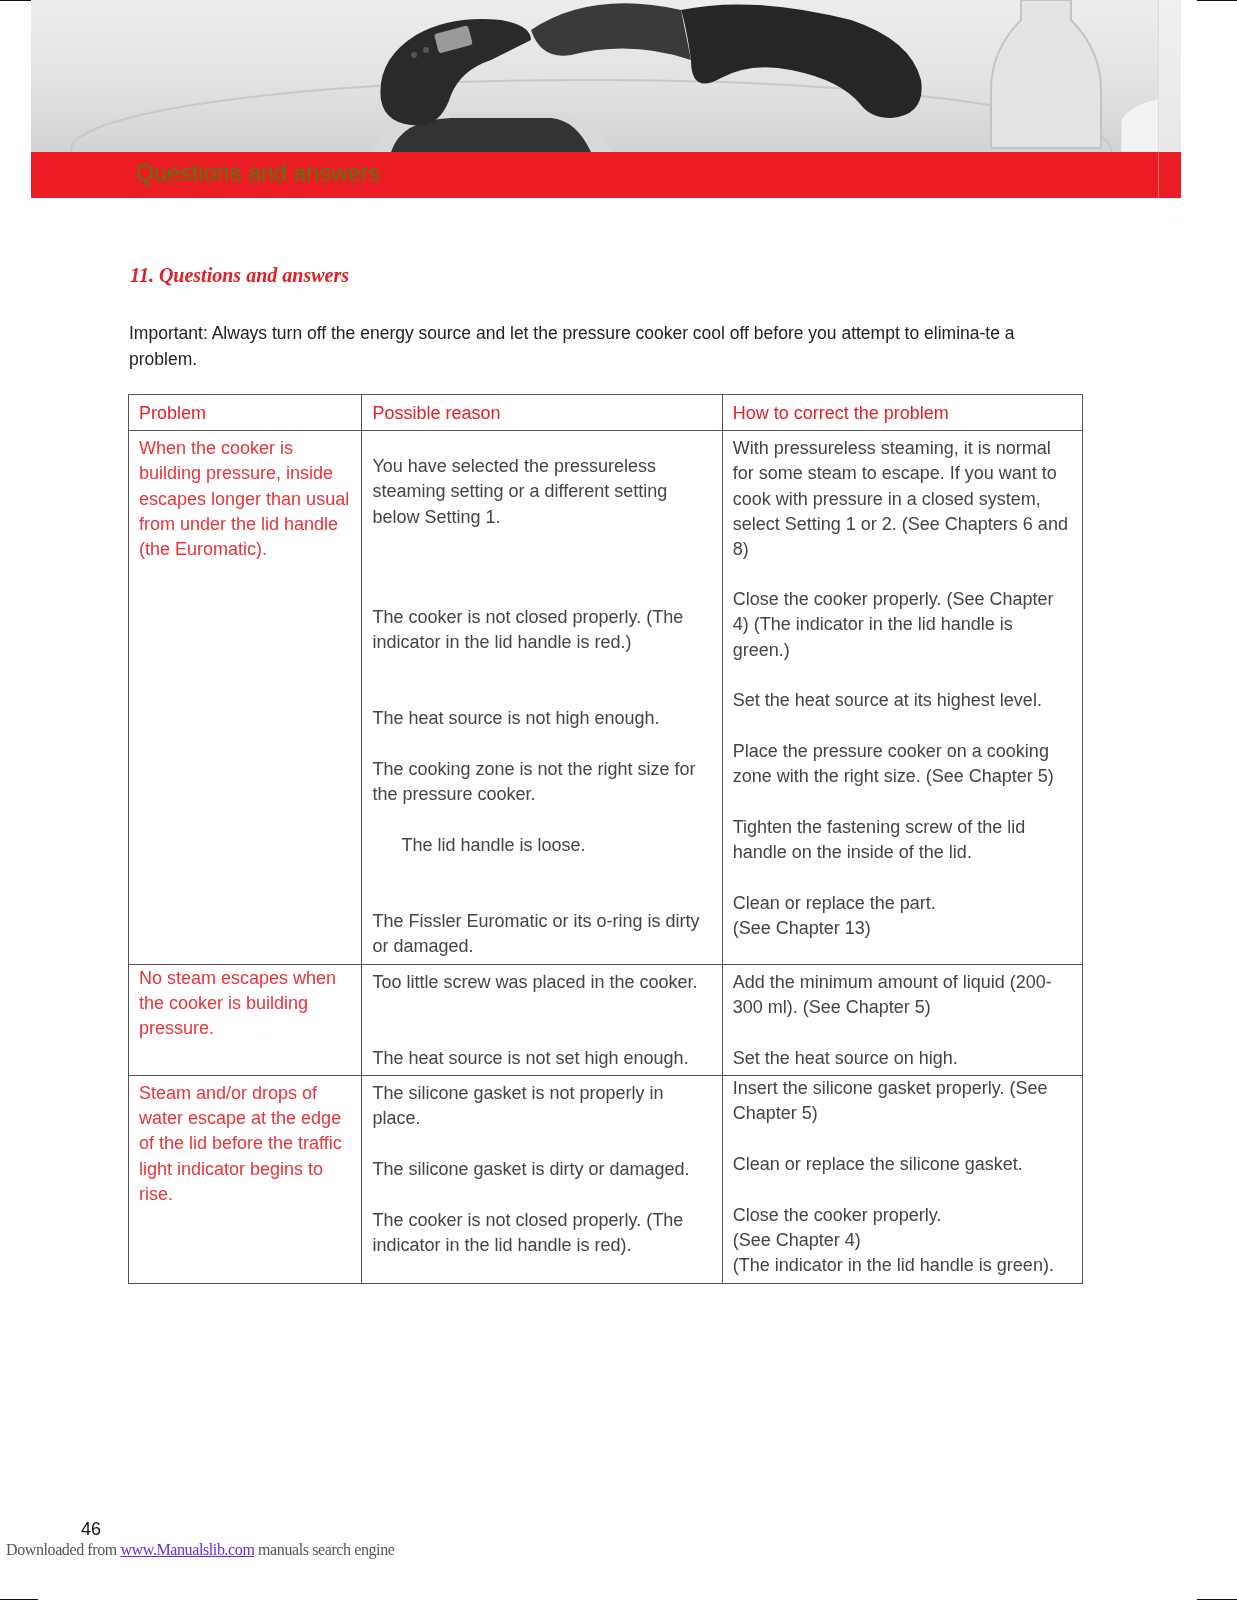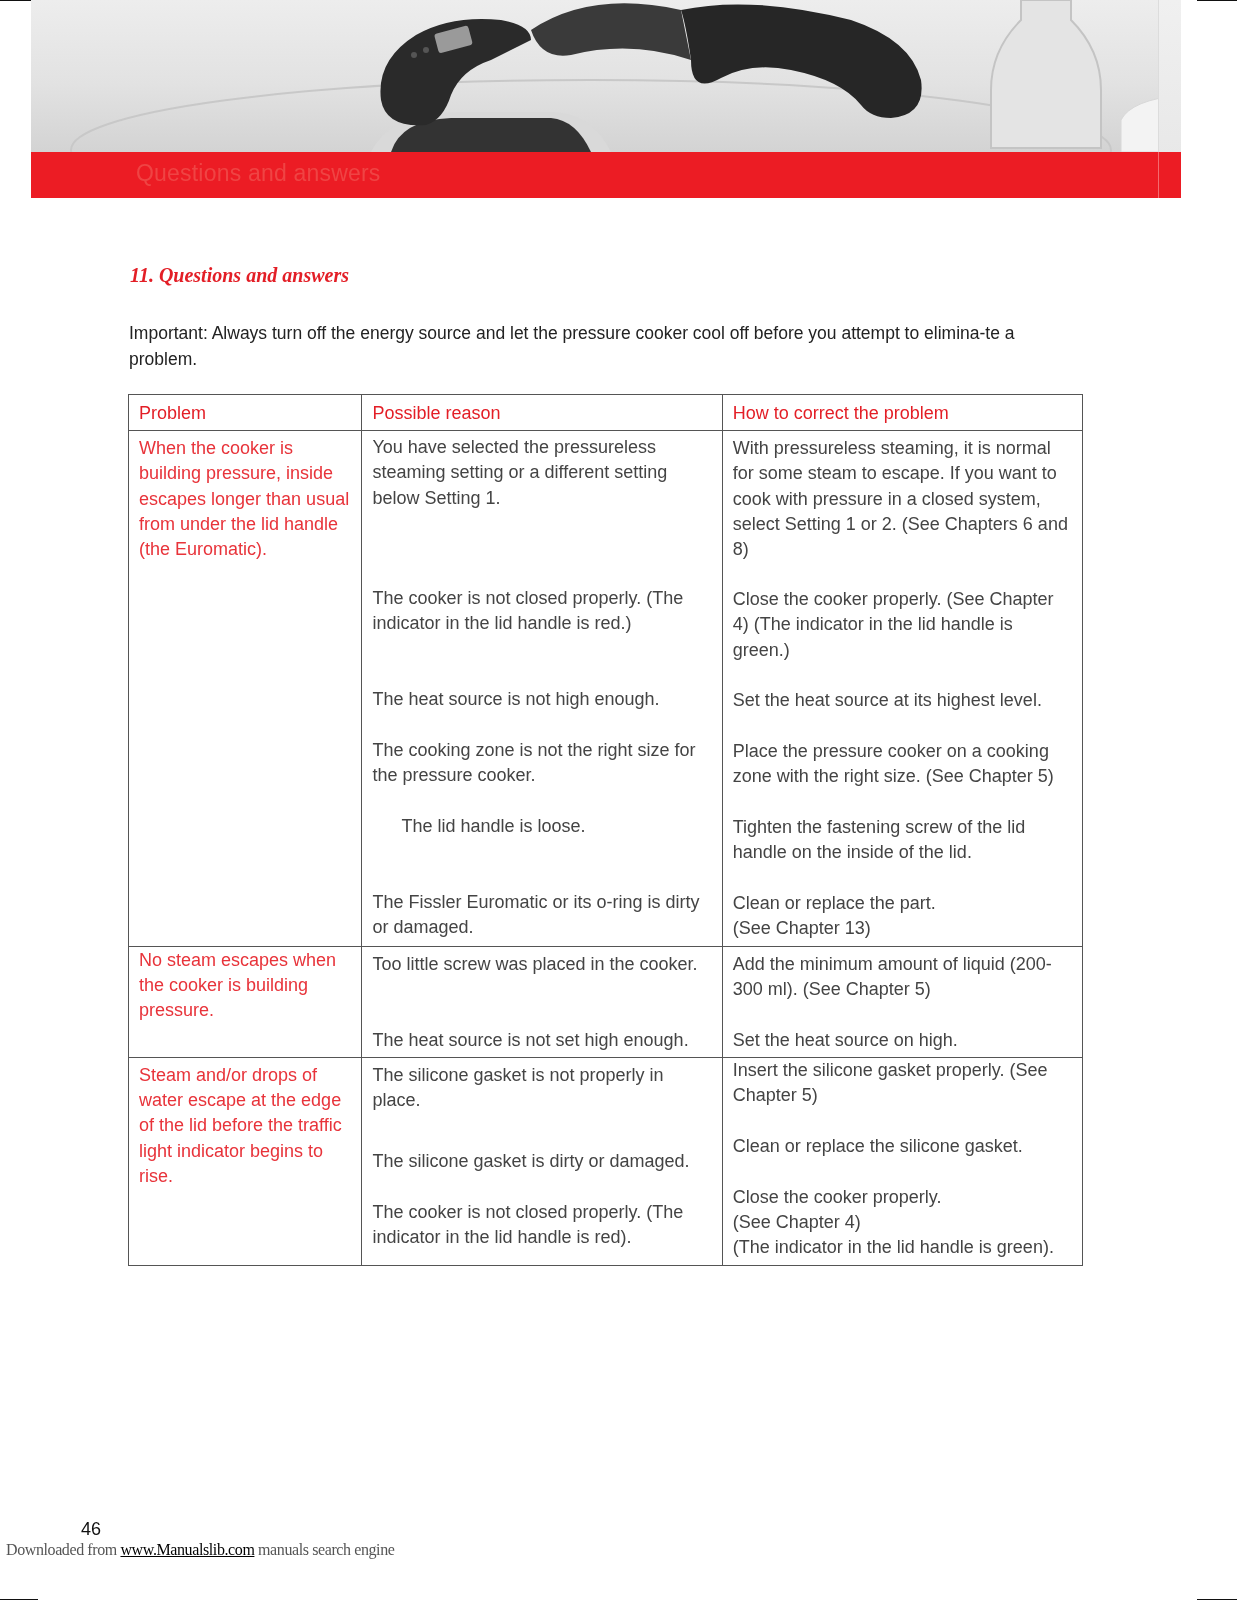--- a/index.html
+++ b/index.html
@@ -8,21 +8,21 @@
 
   .crop { position: absolute; background: #111; height: 1px; }
 
   .hero { position: absolute; left: 31px; top: 0; width: 1150px; height: 198px; overflow: hidden; }
   .hero-photo { position: absolute; left: 0; top: 0; width: 1150px; height: 152px;
      background: linear-gradient(180deg, #ededed 0%, #e2e2e2 55%, #d3d3d3 100%); }
   .hero-right-strip { position: absolute; right: 0; top: 0; width: 22px; height: 198px;
      background: linear-gradient(180deg, #f0f0f0, #e6e6e6); border-left: 1px solid #dcdcdc; }
   .hero-band { position: absolute; left: 0; top: 152px; width: 1150px; height: 46px; background: #ec1c24; }
   .hero-band-divider { position: absolute; left: 1127px; top: 152px; width: 1px; height: 46px; background: #f46a6f; }
-  .hero-title { position: absolute; left: 105px; top: 160px; color: #ef4444; font-size: 23px;
+  .hero-title { position: absolute; left: 105px; top: 160px; color: #4d7c0f; font-size: 23px;
      font-family: "Liberation Sans", sans-serif; letter-spacing: 0.2px; }
   .hero-svg { position: absolute; left: 0; top: 0; }
 
   .chapter-title { position: absolute; left: 130px; top: 264px; color: #e31e26;
      font-family: "Liberation Serif", serif; font-style: italic; font-weight: bold; font-size: 20px; }
 
   .intro { position: absolute; left: 129px; top: 320px; width: 955px; font-size: 17.5px; line-height: 26px;
      color: #222; font-family: "Liberation Sans", sans-serif; }
 
   table.qa { position: absolute; left: 128px; top: 394px; width: 955px; border-collapse: collapse;
@@ -30,21 +30,21 @@
   table.qa td, table.qa th { border: 1.2px solid #555; vertical-align: top; padding: 0 8px 0 10px; text-align: left; }
   table.qa th { color: #e31e26; font-weight: normal; height: 36px; padding-top: 6px; box-sizing: border-box; }
   table.qa td.problem { color: #e8333a; }
   .col1 { width: 219px; } .col2 { width: 338px; } .col3 { width: 338px; }
   .item { display: block; }
 
   .page-number { position: absolute; left: 81px; top: 1519px; font-size: 18px; color: #111;
      font-family: "Liberation Sans", sans-serif; }
   .footer { position: absolute; left: 6px; top: 1541px; font-family: "Liberation Serif", serif;
      font-size: 16px; color: #555; letter-spacing: -0.4px; }
-  .footer a { color: #000000; text-decoration: underline; }
+  .footer a { color: #6d28d9; text-decoration: underline; }
 </style>
 </head>
 <body>
 
 <div class="crop" style="left:0;top:0;width:38px;"></div>
 <div class="crop" style="left:1197px;top:0;width:40px;"></div>
 <div class="crop" style="left:0;top:1599px;width:38px;"></div>
 <div class="crop" style="left:1197px;top:1599px;width:40px;"></div>
 
 <div class="hero">
@@ -89,21 +89,21 @@
       <th>Possible reason</th>
       <th>How to correct the problem</th>
     </tr>
   </thead>
   <tbody>
 
     <tr>
       <td class="problem" style="padding-top:5px;">
         <span>When the cooker is building pressure, inside escapes longer than usual from under the lid handle (the Euromatic).</span>
       </td>
-      <td style="padding-top:4px;padding-bottom:4px;">
+      <td style="padding-top:23px;padding-bottom:4px;">
         <span class="item" style="height:151px;">You have selected the pressureless steaming setting or a different setting below Setting 1.</span>
         <span class="item" style="height:101px;">The cooker is not closed properly. (The indicator in the lid handle is red.)</span>
         <span class="item" style="height:51px;">The heat source is not high enough.</span>
         <span class="item" style="height:76px;">The cooking zone is not the right size for the pressure cooker.</span>
         <span class="item" style="height:76px;margin-left:29px;">The lid handle is loose.</span>
         <span class="item">The Fissler Euromatic or its o-ring is dirty or damaged.</span>
       </td>
       <td style="padding-top:5px;padding-bottom:4px;">
         <span class="item" style="height:151px;">With pressureless steaming, it is normal for some steam to escape. If you want to cook with pressure in a closed system, select Setting 1 or 2. (See Chapters 6 and 8)</span>
         <span class="item" style="height:101px;">Close the cooker properly. (See Chapter 4) (The indicator in the lid handle is green.)</span>
@@ -128,21 +128,21 @@
         <span class="item">Set the heat source on high.</span>
       </td>
     </tr>
 
     <tr>
       <td class="problem" style="padding-top:5px;">
         <span>Steam and/or drops of water escape at the edge of the lid before the traffic light indicator begins to rise.</span>
       </td>
       <td style="padding-top:5px;padding-bottom:4px;">
         <span class="item" style="height:76px;">The silicone gasket is not properly in place.</span>
-        <span class="item" style="height:51px;margin-top:10px;">The silicone gasket is dirty or damaged.</span>
+        <span class="item" style="height:51px;">The silicone gasket is dirty or damaged.</span>
         <span class="item">The cooker is not closed properly. (The indicator in the lid handle is red).</span>
       </td>
       <td style="padding-bottom:4px;">
         <span class="item" style="height:76px;">Insert the silicone gasket properly. (See Chapter 5)</span>
         <span class="item" style="height:51px;">Clean or replace the silicone gasket.</span>
         <span class="item" style="white-space:pre-line;">Close the cooker properly.
 (See Chapter 4)
 (The indicator in the lid handle is green).</span>
       </td>
     </tr>

